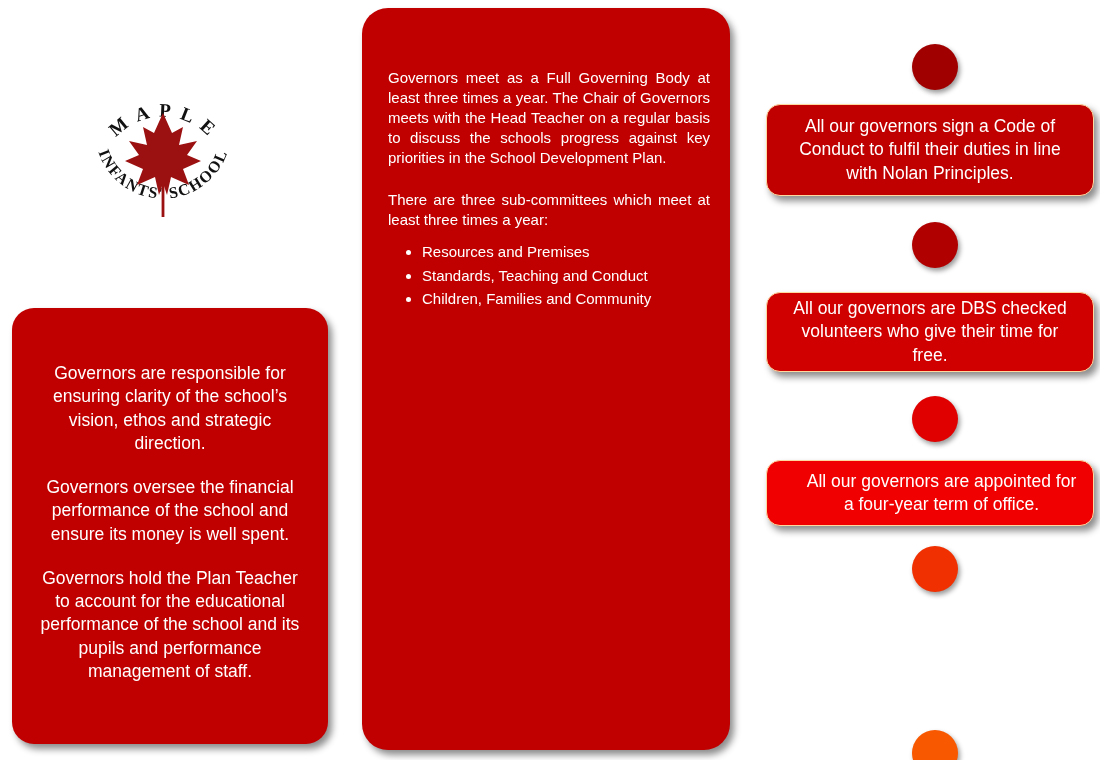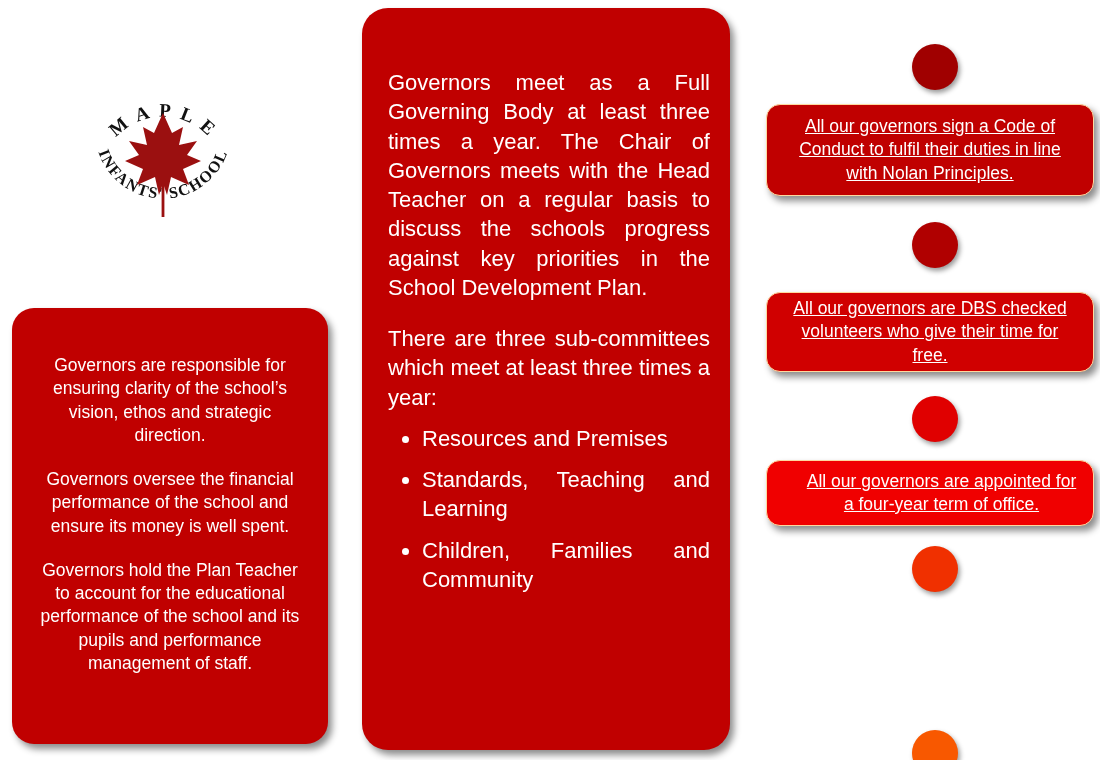--- a/index.html
+++ b/index.html
@@ -38,49 +38,49 @@
     background: #c00000;
     border-radius: 22px;
     box-shadow: 4px 5px 7px rgba(0,0,0,0.45);
     color: #ffffff;
     box-sizing: border-box;
     padding: 38px 22px 18px 22px;
     font-size: 17.5px;
     line-height: 1.33;
     text-align: center;
   }
-  .panel-left p { margin: 8px 0 21px 0; }
+  .panel-left p { margin: 16px 0 21px 0; }
   .panel-left p:last-child { margin-bottom: 0; }
 
   
   .panel-center {
     position: absolute;
     left: 362px;
     top: 8px;
     width: 368px;
     height: 742px;
     background: #c00000;
     border-radius: 26px;
     box-shadow: 4px 5px 7px rgba(0,0,0,0.45);
     color: #ffffff;
     box-sizing: border-box;
     padding: 60px 20px 20px 26px;
-    font-size: 22px;
+    font-size: 15px;
     line-height: 1.33;
     text-align: justify;
   }
   .panel-center p { margin: 0; }
   .panel-center .gap { height: 22px; }
   .panel-center ul {
     margin: 12px 0 0 0;
     padding-left: 34px;
     list-style-type: disc;
   }
   .panel-center li {
-    margin: 12px 0 1px 0;
+    margin: 4px 0 1px 0;
     text-align: justify;
   }
 
   
   .right-col {
     position: absolute;
     left: 760px;
     top: 0;
     width: 340px;
     height: 760px;
@@ -102,21 +102,20 @@
     box-sizing: border-box;
     color: #ffffff;
     text-align: center;
     font-size: 17.5px;
     line-height: 1.34;
     padding: 12px 16px;
     box-shadow: 4px 5px 7px rgba(0,0,0,0.45);
     display: flex;
     align-items: center;
     justify-content: center;
-    text-decoration: underline;
   }
 </style>
 </head>
 <body>
 
 <div class="logo-box">
   <svg class="logo-svg" width="164" height="186" viewBox="0 0 164 186" xmlns="http://www.w3.org/2000/svg">
     <rect x="0" y="0" width="164" height="186" fill="#ffffff"></rect>
     <defs>
       <path id="arcTop" d="M 22,112 A 62,62 0 0 1 142,112" fill="none"></path>
@@ -140,21 +139,21 @@
   <p>Governors oversee the financial performance of the school and ensure its money is well spent.</p>
   <p>Governors hold the Plan Teacher to account for the educational performance of the school and its pupils and performance management of staff.</p>
 </div>
 
 <div class="panel-center">
   <p>Governors meet as a Full Governing Body at least three times a year. The Chair of Governors meets with the Head Teacher on a regular basis to discuss the schools progress against key priorities in the School Development Plan.</p>
   <div class="gap"></div>
   <p>There are three sub-committees which meet at least three times a year:</p>
   <ul>
     <li>Resources and Premises</li>
-    <li>Standards, Teaching and Learning</li>
+    <li>Standards, Teaching and Conduct</li>
     <li>Children, Families and Community</li>
   </ul>
   <div class="gap"></div>
   <div class="gap"></div>
 </div>
 
 <div class="right-col">
 
   <div class="dot" style="top:44px; background:#a00000;"></div>
   <div class="rbox" style="top:104px; height:92px; background:#c00000;">

